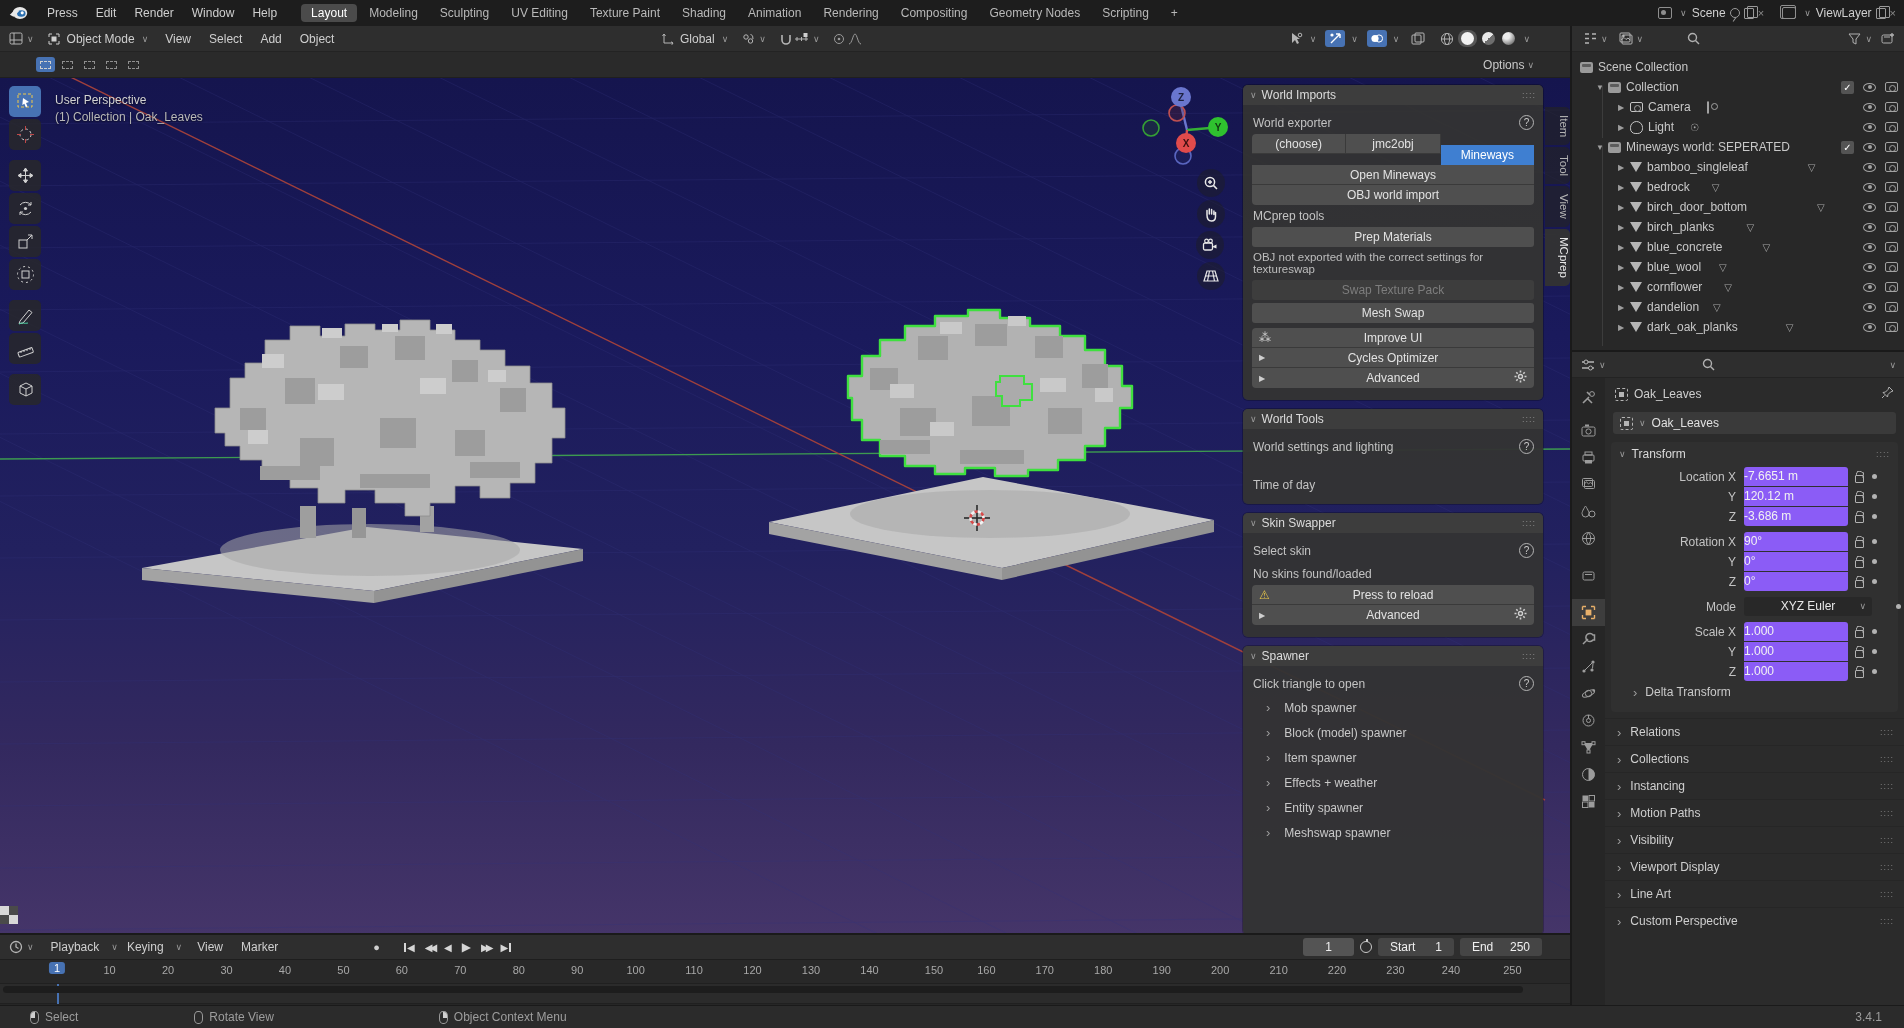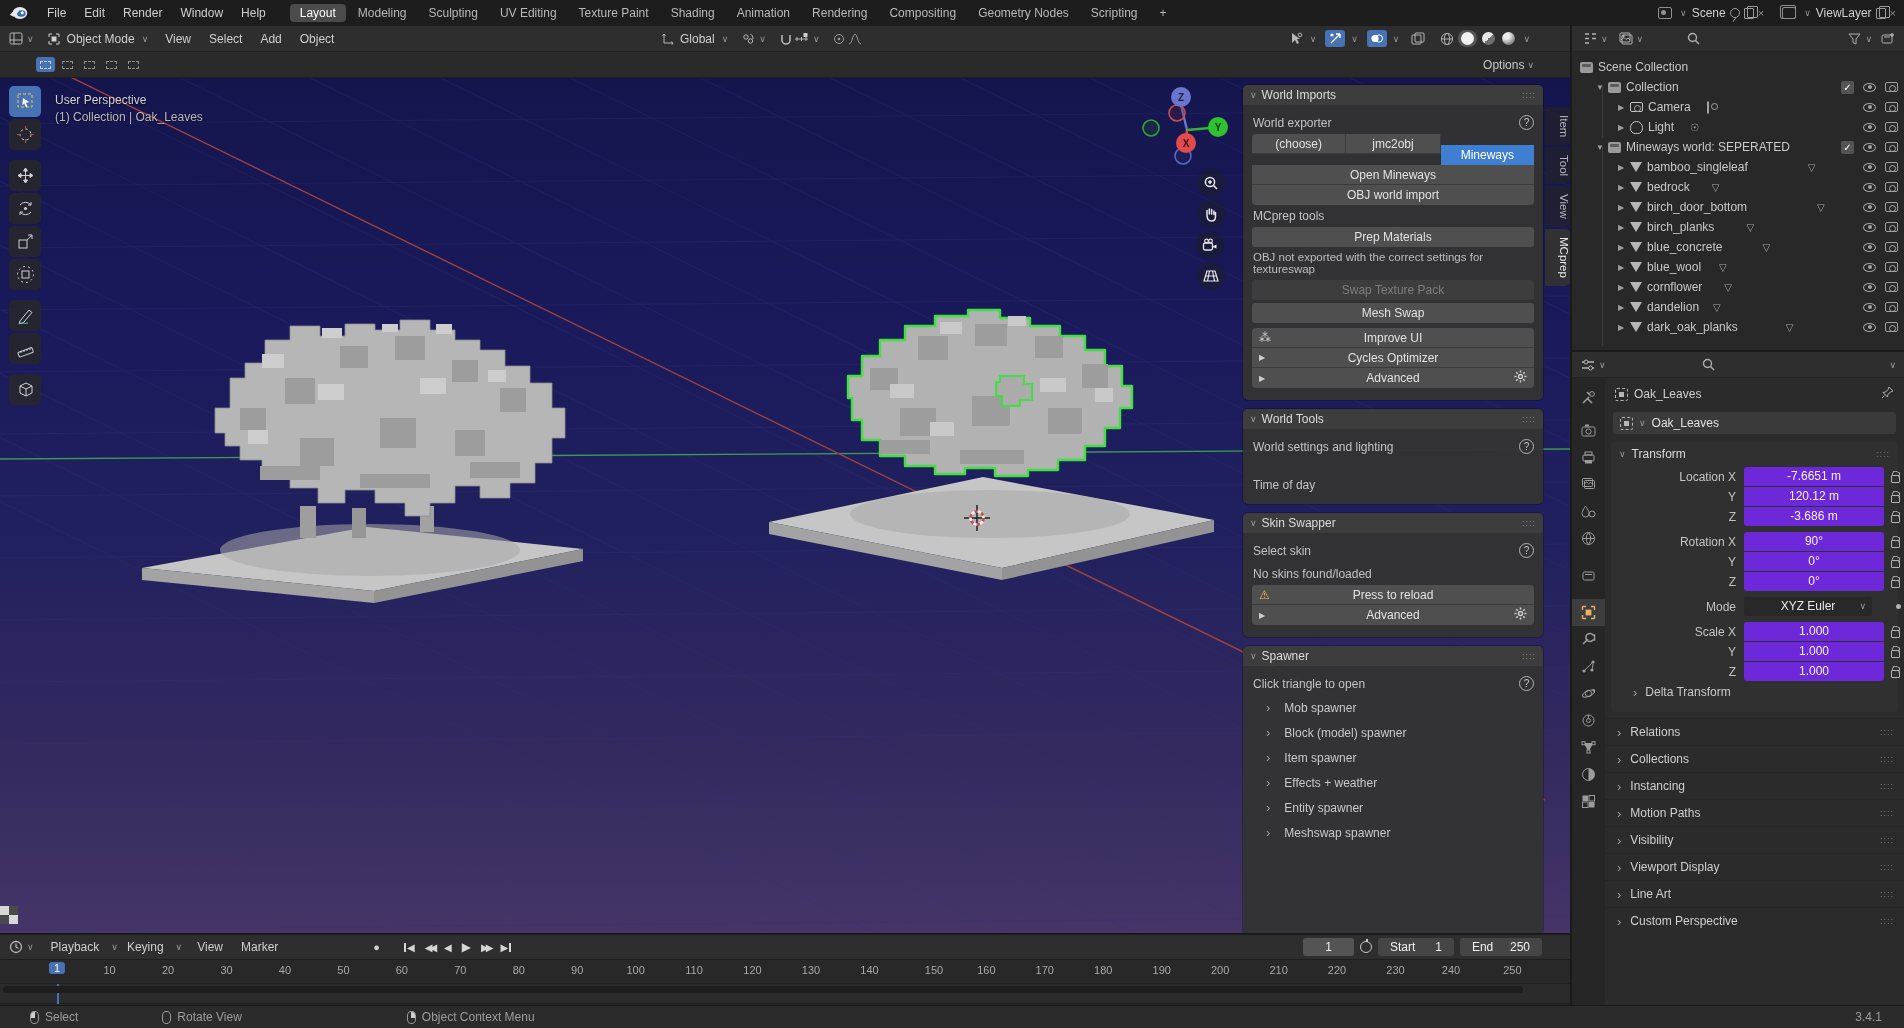--- a/index.html
+++ b/index.html
@@ -109,21 +109,21 @@
   #props-content { position:absolute; left:33px; top:26px; right:0; bottom:0; background:#2b2b2b; }
   .crumb { display:flex; align-items:center; gap:6px; padding:8px 10px 4px 10px; color:#cfcfcf; }
   .obj-ic { width:13px; height:13px; border:1px dashed #b5b5b5; border-radius:2px; position:relative; }
   .obj-ic:after { content:""; position:absolute; inset:3px; background:#b5b5b5; }
   .name-field { margin:6px 8px; background:#3a3a3a; border-radius:3px; height:22px; display:flex; align-items:center; gap:6px; padding:0 7px; color:#e0e0e0; }
   .tpanel { margin:8px 6px 0 6px; background:#303030; border-radius:4px; padding-bottom:9px; }
   .tpanel-h { height:24px; display:flex; align-items:center; padding:0 8px; color:#dadada; }
   .tpanel-h .dots { margin-left:auto; color:#7f7f7f; font-size:9px; letter-spacing:1px; }
   .frow { display:flex; align-items:center; height:19px; margin:1px 10px 0 0; }
   .flabel { width:133px; text-align:right; padding-right:8px; color:#c3c3c3; flex:none; }
-  .fval { width:140px; background:#6d28d9; color:#f2f2f2; text-align:center; border-radius:0; height:19px; line-height:19px; flex:none; }
+  .fval { width:104px; background:#8b5cf6; color:#f2f2f2; border-radius:0; height:19px; line-height:19px; flex:none; }
   .g-first .fval { border-radius:3px 3px 0 0; } .g-last .fval { border-radius:0 0 3px 3px; }
   .fdrop { width:128px; background:#282828; color:#e8e8e8; border-radius:3px; height:19px; line-height:19px; text-align:center; position:relative; flex:none;}
   .fdrop .cd { position:absolute; right:6px; top:0; }
   .lockdot { display:flex; align-items:center; gap:8px; margin-left:7px; }
   .lock { width:9px; height:8px; border:1px solid #b2b2b2; border-radius:1px; position:relative; margin-top:4px; }
   .lock:before { content:""; position:absolute; left:0px; top:-5px; width:6px; height:5px; border:1px solid #b2b2b2; border-bottom:none; border-radius:3px 3px 0 0; transform:rotate(14deg); }
   .kdot { width:5px; height:5px; border-radius:50%; background:#b2b2b2; }
   .collapse-row { display:flex; align-items:center; height:27px; padding:0 10px 0 12px; color:#cfcfcf; border-top:1px solid #262626; }
   .collapse-row .dots { margin-left:auto; color:#7f7f7f; font-size:9px; letter-spacing:1px; }
   .sub-collapse { display:flex; align-items:center; height:22px; padding-left:22px; color:#c9c9c9; }
@@ -156,21 +156,21 @@
 
 <div id="app">
 
   <div id="topbar" class="abs">
     <svg class="blender-logo" viewBox="0 0 24 16">
       <ellipse cx="13" cy="8" rx="8" ry="6.5" fill="#e8e8e8"></ellipse>
       <ellipse cx="14.5" cy="8.5" rx="4.6" ry="3.6" fill="#2a6fb0"></ellipse>
       <circle cx="15.5" cy="7.8" r="1.7" fill="#fff"></circle>
       <path d="M2,10 L9,3 L12,6 L6,12 Z" fill="#e8e8e8"></path>
     </svg>
-    <div class="menu-item">File</div>
+    <div class="menu-item">Press</div>
     <div class="menu-item">Edit</div>
     <div class="menu-item">Render</div>
     <div class="menu-item">Window</div>
     <div class="menu-item">Help</div>
     <div style="width:14px"></div>
     <div class="ws-tab active">Layout</div>
     <div class="ws-tab">Modeling</div>
     <div class="ws-tab">Sculpting</div>
     <div class="ws-tab">UV Editing</div>
     <div class="ws-tab">Texture Paint</div>
@@ -1248,21 +1248,21 @@
       <div class="cfline" style="left:57px; top:0; height:20px;"></div>
     </div>
     <div id="tl-scroll"></div>
   </div>
 
   <div id="statusbar" class="abs">
     <div class="sb-item" style="margin-left:30px">
       <span class="mouse lmb"></span>
       <span>Select</span>
     </div>
-    <div class="sb-item" style="margin-left:84px">
+    <div class="sb-item" style="margin-left:116px">
       <span class="mouse"></span>
       <span>Rotate View</span>
     </div>
     <div class="sb-item" style="margin-left:165px">
       <span class="mouse rmb"></span>
       <span>Object Context Menu</span>
     </div>
     <div style="margin-left:auto; margin-right:22px">3.4.1</div>
   </div>
 

